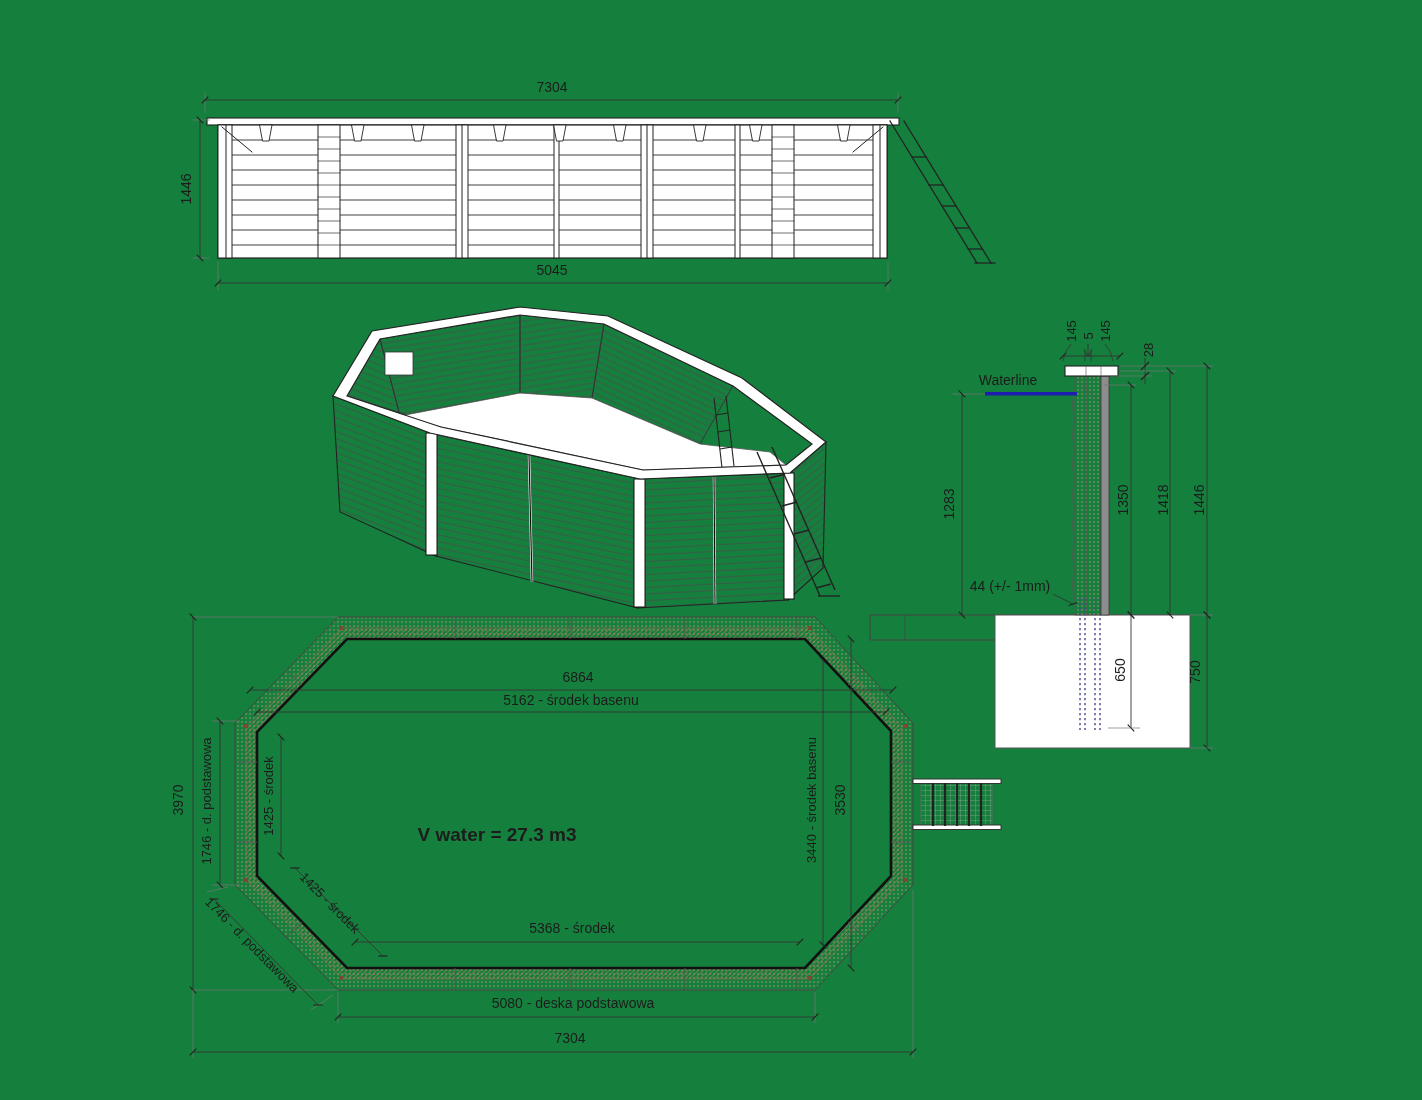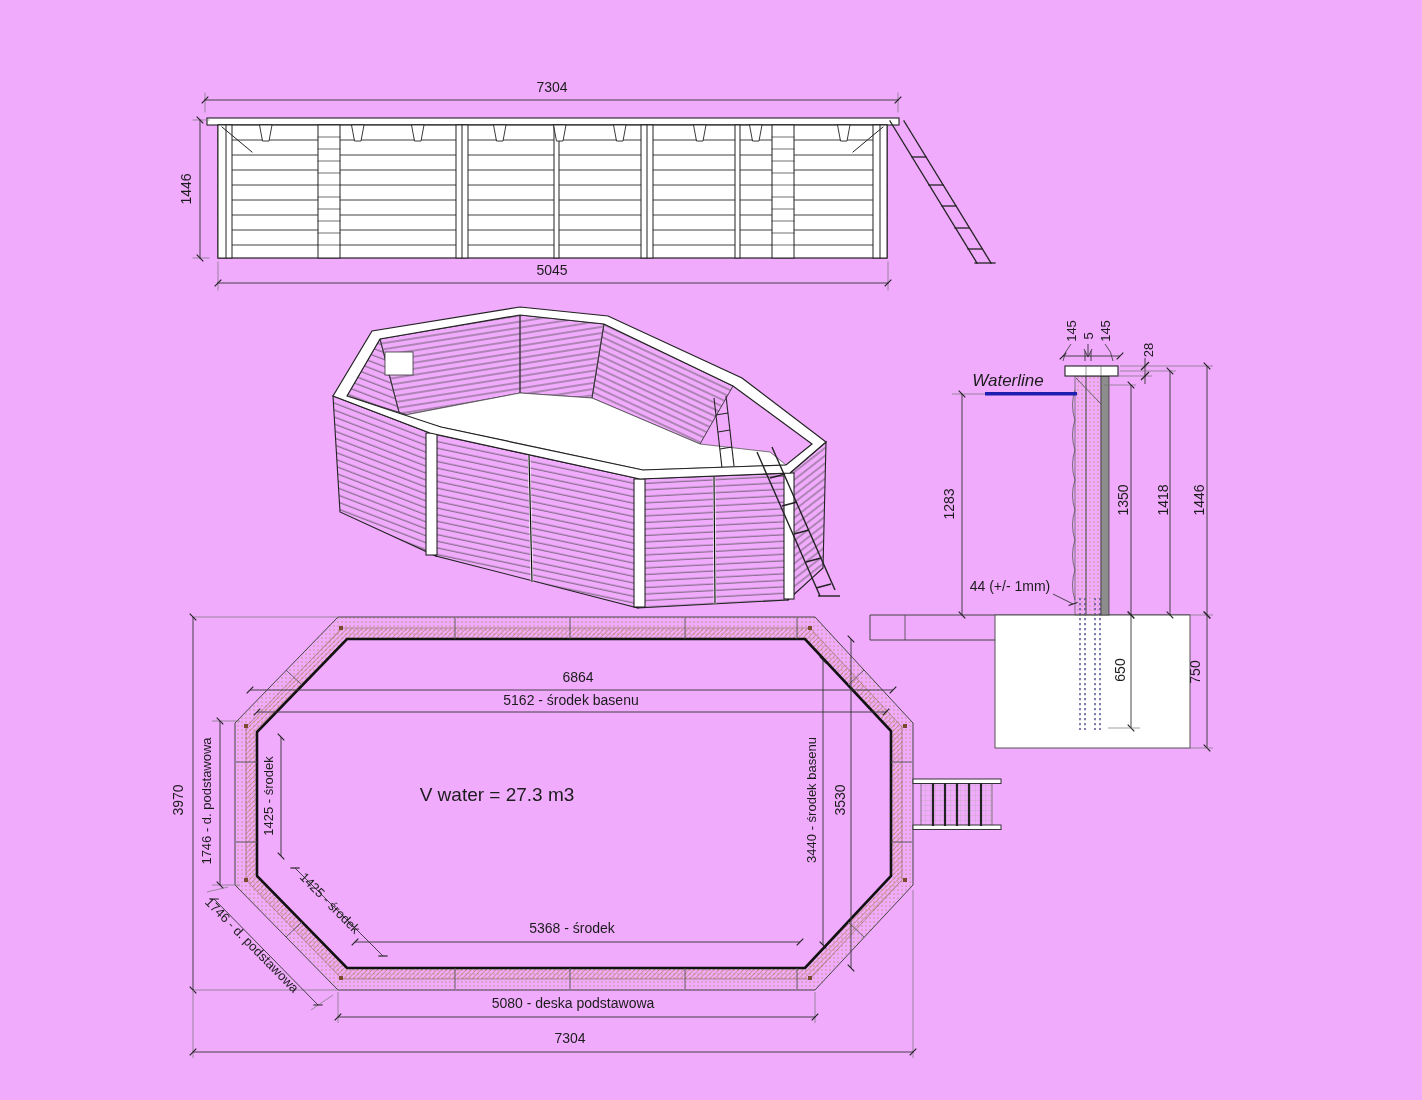--- a/index.html
+++ b/index.html
@@ -1,25 +1,25 @@
 <!DOCTYPE html>
 <html><head>
 <meta charset="utf-8">
 <style>
   html,body{margin:0;padding:0;background:#fff;}
-  #stage{position:relative;width:1422px;height:1100px;background:#f0abfc;overflow:hidden;
+  #stage{position:relative;width:1422px;height:1100px;background:#15803d;overflow:hidden;
          font-family:"Liberation Sans",sans-serif;}
   #linework{position:absolute;left:0;top:0;}
   .lb{position:absolute;transform:translate(-50%,-50%);font-size:14px;color:#1c1c1c;
       white-space:nowrap;letter-spacing:0px;line-height:1;}
   .v{transform:translate(-50%,-50%) rotate(-90deg);}
   .d45{transform:translate(-50%,-50%) rotate(45.5deg);}
   .small{font-size:13px;}
-  .wl{font-size:17px;font-style:italic;}
-  .bold{font-weight:normal;font-size:19px;}
+  .wl{font-size:14px;}
+  .bold{font-weight:bold;font-size:19px;margin-top:40px;}
 </style>
 </head>
 <body>
 
 <div id="stage">
 
 <svg id="linework" width="1422" height="1100" viewBox="0 0 1422 1100">
   <defs>
     <marker id="tk" viewBox="-6 -6 12 12" markerWidth="11" markerHeight="11" orient="auto" refX="0" refY="0">
       <path d="M-4,4 L4,-4" stroke="#222" stroke-width="1.4" fill="none"></path>

